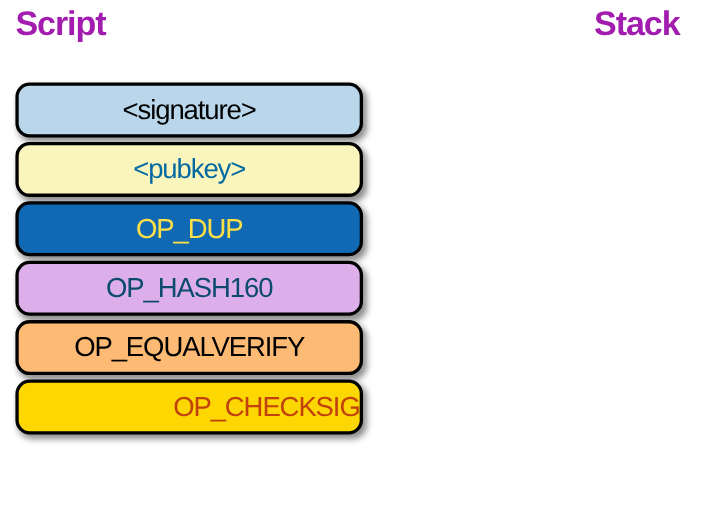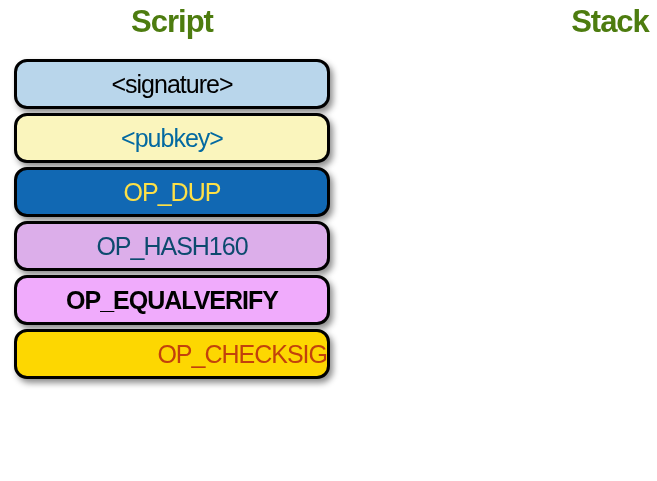--- a/index.html
+++ b/index.html
@@ -12,39 +12,38 @@
     position: relative;
     width: 657px;
     height: 481px;
     background: #ffffff;
     overflow: hidden;
   }
   .col-title {
     margin: 0;
     font-size: 31px;
     font-weight: 700;
-    color: #4d7c0f;
+    color: #a21caf;
     letter-spacing: -1px;
-    text-align: center;
     line-height: 1.1;
   }
   .script-col {
     position: absolute;
     left: 14px;
     top: 5px;
     width: 316px;
   }
   .stack-col {
     position: absolute;
     left: 540px;
     top: 5px;
     width: 140px;
   }
   .box-stack {
-    margin-top: 20px;
+    margin-top: 36px;
     display: flex;
     flex-direction: column;
     gap: 4px;
   }
   .sbox {
     box-sizing: border-box;
     height: 50px;
     border: 3px solid #000000;
     border-radius: 13px;
     display: flex;
@@ -77,21 +76,21 @@
 
       <div class="sbox" style="background: rgb(17, 104, 179); color: #fde047;">
         <span>OP_DUP</span>
       </div>
 
       <div class="sbox" style="background: rgb(220, 174, 234); color: #0c4a6e;">
         <span>OP_HASH160</span>
       </div>
 
 
-      <div class="sbox" style="background: #f0abfc; color: rgb(0, 0, 0); font-weight: bold;">
+      <div class="sbox" style="background: #fdba74; color: rgb(0, 0, 0);">
         <span>OP_EQUALVERIFY</span>
       </div>
 
       <div class="sbox" style="background: rgb(253, 215, 1); color: #c2410c; justify-content: flex-end;">
         <span>OP_CHECKSIG</span>
       </div>
     </div>
   </div>
 
   <div class="stack-col">

